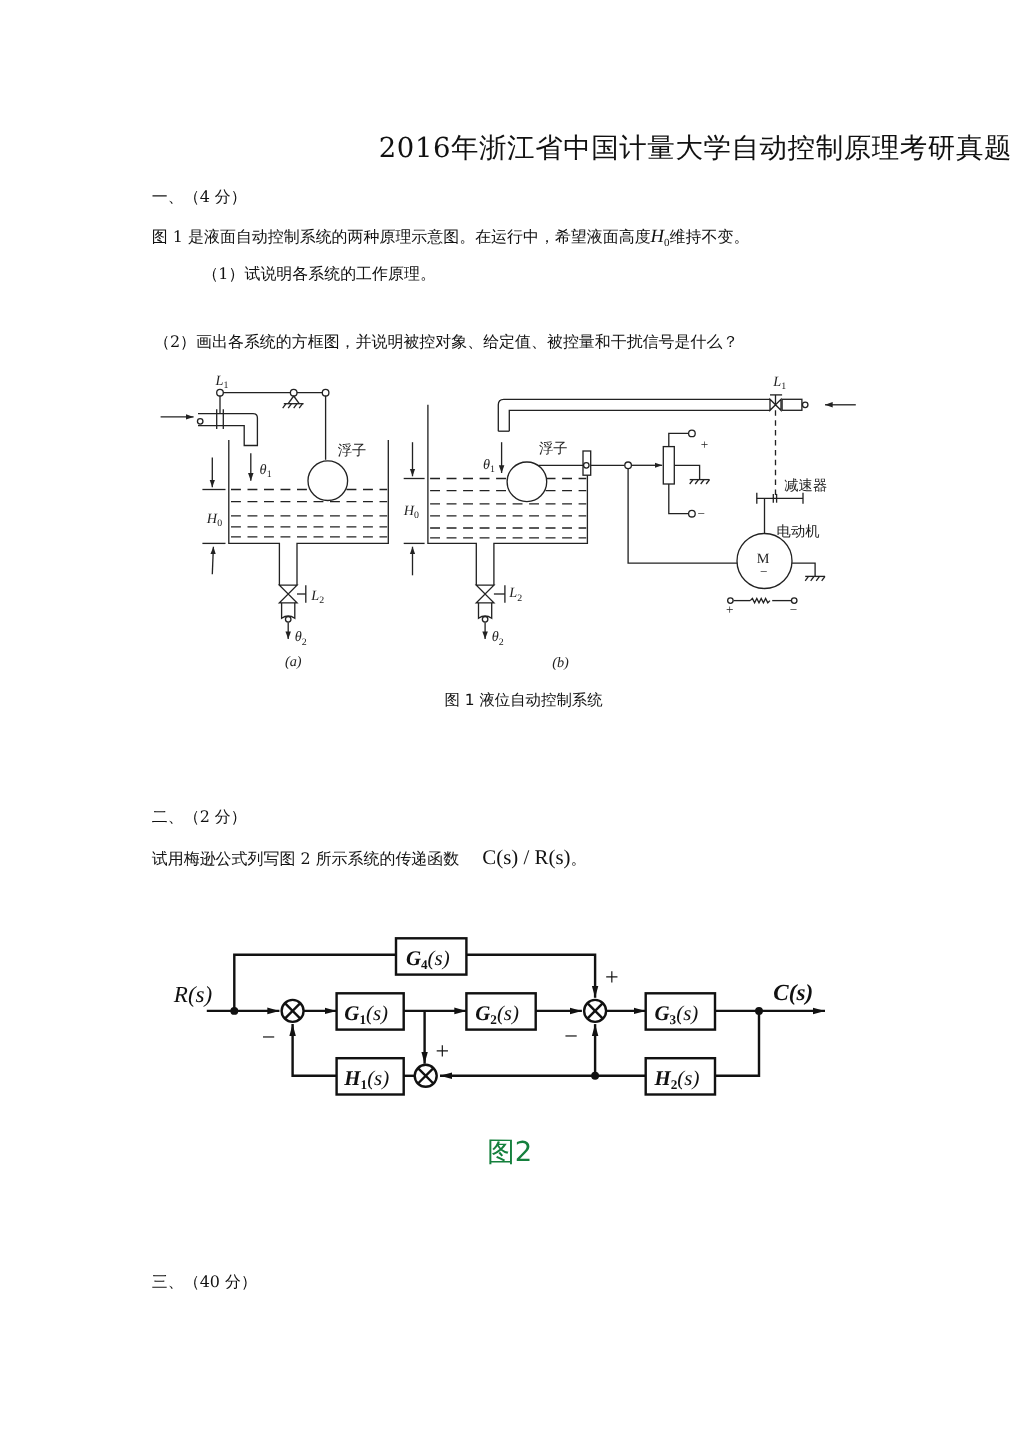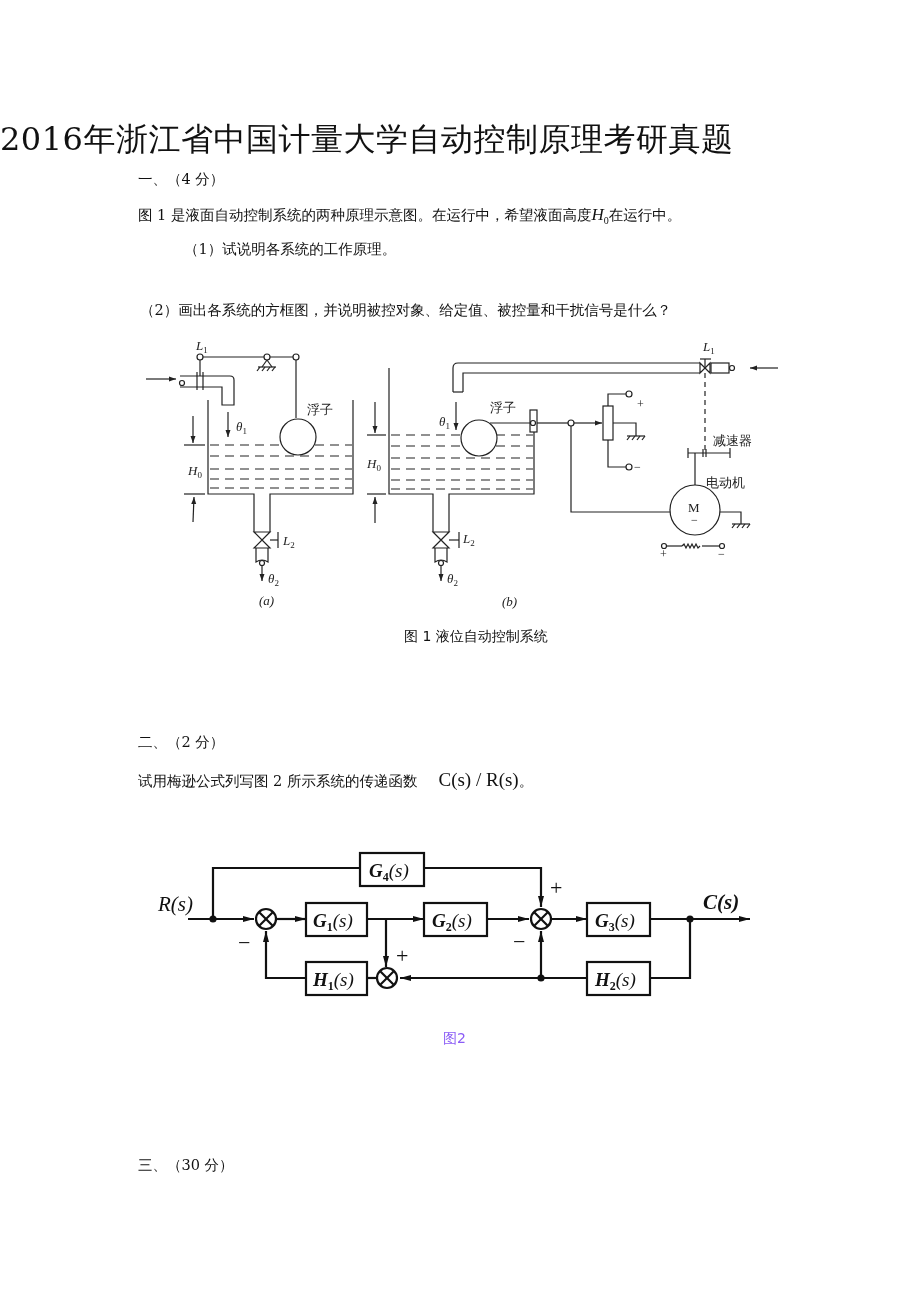--- a/index.html
+++ b/index.html
@@ -1,36 +1,36 @@
 <!DOCTYPE html>
 <html><head>
   <meta charset="utf-8">
   <style>
     html, body { margin: 0; padding: 0; background: #ffffff; }
     body { width: 920px; height: 1302px; position: relative; overflow: hidden;
            font-family: "DejaVu Serif", "Liberation Serif", serif; color: #111; }
     .abs { position: absolute; white-space: nowrap; }
-    .title { left: 0; width: 728px; top: 118px; text-align: center; font-size: 32px; letter-spacing: 0.5px; }
+    .title { left: 0; width: 920px; top: 118px; text-align: right; font-size: 25px; letter-spacing: 0.5px; }
     .txt { font-size: 14.5px; }
     .h0 { font-family: "Liberation Serif", serif; font-style: italic; font-size: 17px; }
     .sub { font-size: 10px; font-style: normal; vertical-align: -4px; }
     .caption { font-family: "DejaVu Sans", sans-serif; font-size: 14px; }
     .math { font-family: "Liberation Serif", serif; font-size: 19px; margin-left: 21px; }
     .fig { position: absolute; }
     svg text { font-family: "Liberation Serif", serif; }
     .cn { font-family: "DejaVu Sans", sans-serif; font-style: normal; }
   </style>
 </head>
 <body>
 
 <div class="abs title">2016年浙江省中国计量大学自动控制原理考研真题</div>
 
 <div class="abs txt" style="left:138px; top:170px;">一、（4 分）</div>
 <div class="abs txt" style="left:138px; top:205px;">
-  <span>图 1 是液面自动控制系统的两种原理示意图。在运行中，希望液面高度</span><span class="h0"><span>H</span><span class="sub">0</span></span><span>在运行中。</span>
+  <span>图 1 是液面自动控制系统的两种原理示意图。在运行中，希望液面高度</span><span class="h0"><span>H</span><span class="sub">0</span></span><span>维持不变。</span>
 </div>
 <div class="abs txt" style="left:140px; top:240px;margin-left:44px;">（1）试说明各系统的工作原理。</div>
 <div class="abs txt" style="left:140px; top:301px;">（2）画出各系统的方框图，并说明被控对象、给定值、被控量和干扰信号是什么？</div>
 
 <svg class="fig" style="left:0; top:330px;" width="920" height="300" viewBox="0 330 920 300">
   <defs>
     <marker id="arr" markerWidth="8" markerHeight="8" refX="7" refY="4" orient="auto" markerUnits="userSpaceOnUse">
       <path d="M0,1.5 L7,4 L0,6.5 Z" fill="#222"></path>
     </marker>
   </defs>
@@ -272,15 +272,15 @@
   <g fill="#111">
     <text x="158" y="911" font-size="21" font-style="italic">R(s)</text>
     <text x="703" y="909" font-size="21" font-style="italic" font-weight="bold">C(s)</text>
     <text x="238" y="950" font-size="22">−</text>
     <text x="396" y="963" font-size="22">+</text>
     <text x="550" y="895" font-size="22">+</text>
     <text x="513" y="949" font-size="22">−</text>
   </g>
 </svg>
 
-<div class="abs" style="left:443px; top:1030px; font-family:'DejaVu Sans',sans-serif; font-size:14px; color:#8b5cf6;">图2</div>
-
-<div class="abs txt" style="left:138px; top:1156px;">三、（30 分）</div>
+<div class="abs" style="left:443px; top:1030px; font-family:'DejaVu Sans',sans-serif; font-size:25px; color:#15803d;">图2</div>
+
+<div class="abs txt" style="left:138px; top:1156px;">三、（40 分）</div>
 
 </body></html>

